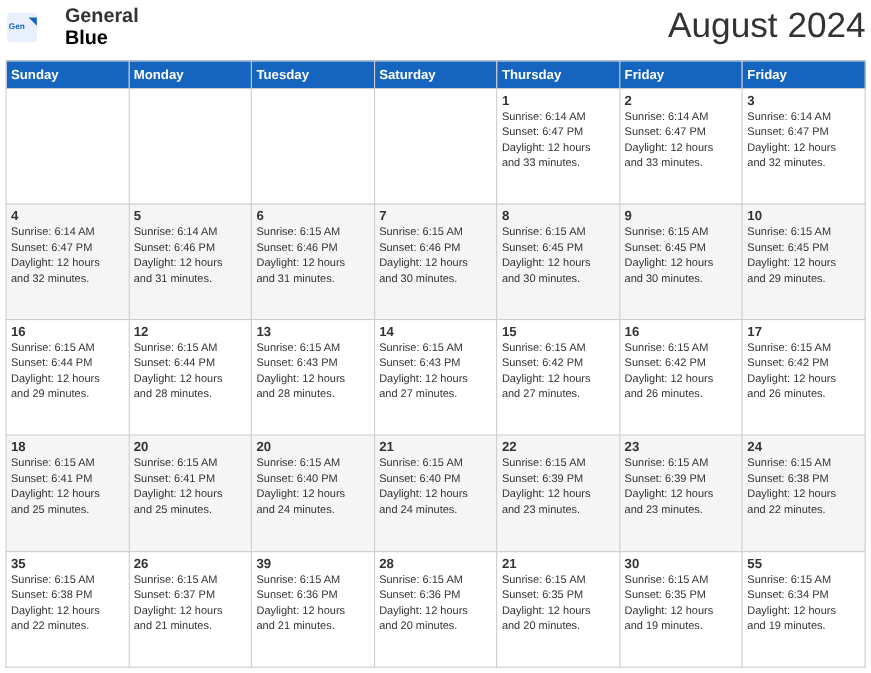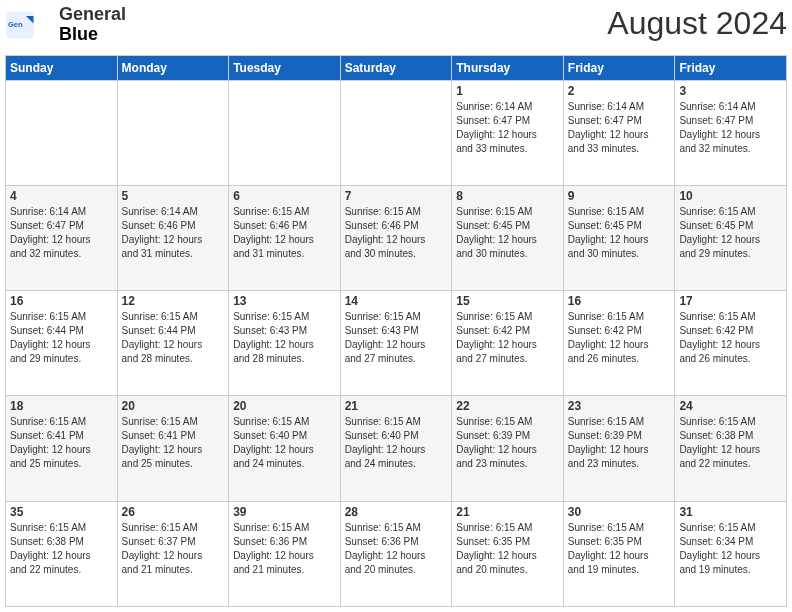--- a/index.html
+++ b/index.html
@@ -344,21 +344,21 @@
 and 20 minutes.</div>
           </td>
           <td>
             <div class="day-num">30</div>
             <div class="day-info" style="white-space: pre-line;">Sunrise: 6:15 AM
 Sunset: 6:35 PM
 Daylight: 12 hours
 and 19 minutes.</div>
           </td>
           <td>
-            <div class="day-num">31</div>
+            <div class="day-num">55</div>
             <div class="day-info" style="white-space: pre-line;">Sunrise: 6:15 AM
 Sunset: 6:34 PM
 Daylight: 12 hours
 and 19 minutes.</div>
           </td>
         </tr>
       </tbody>
   </table>
 </div>
 

